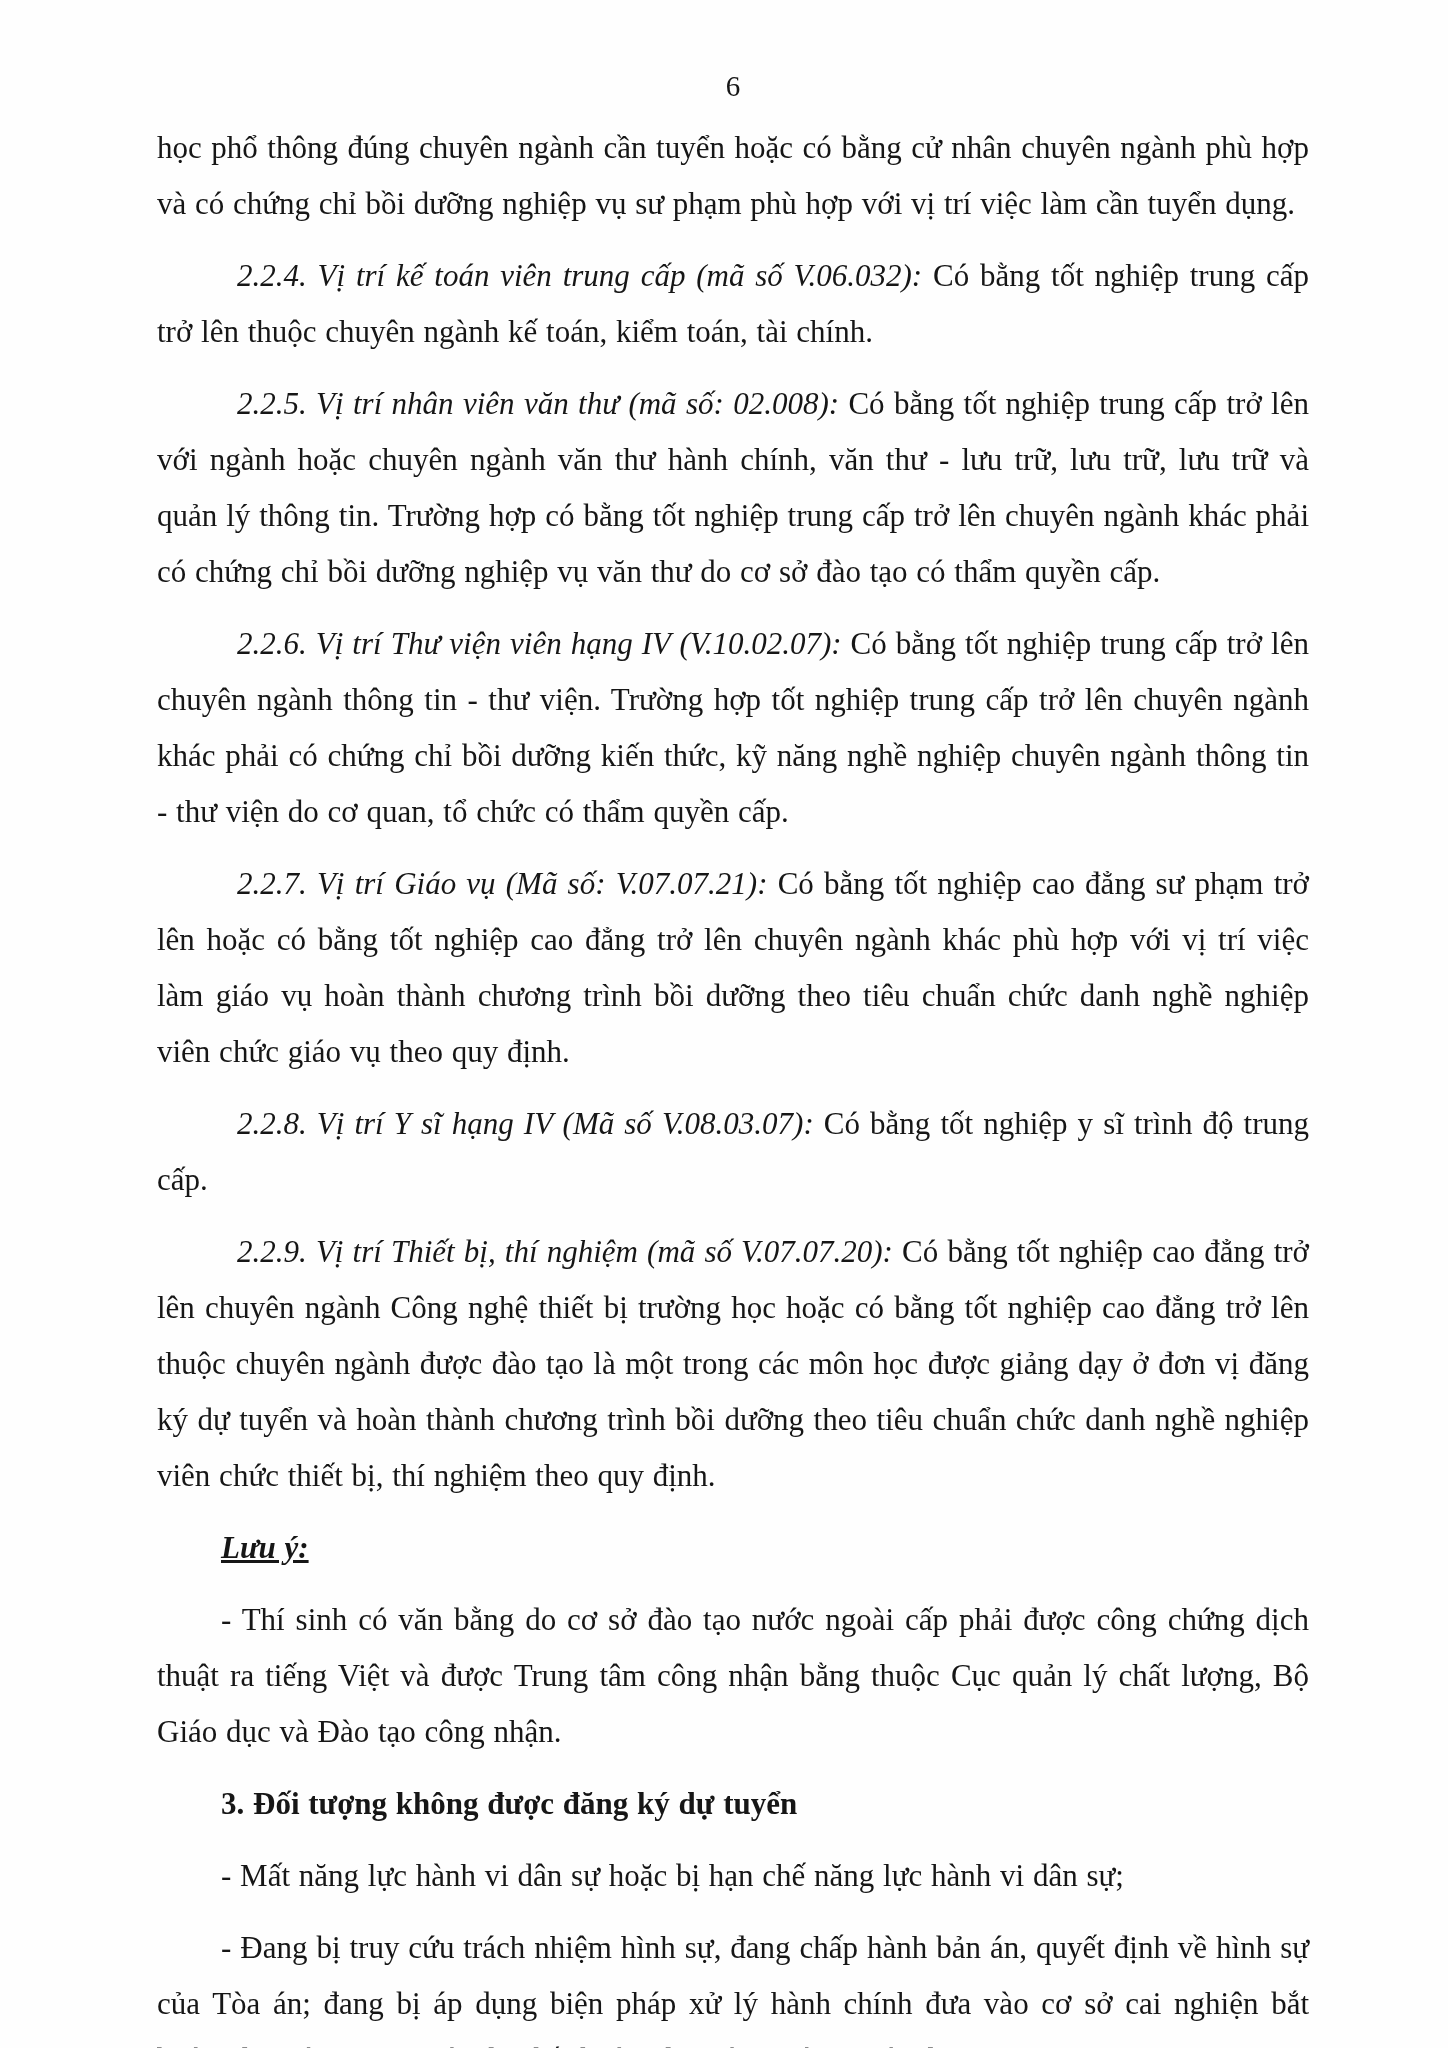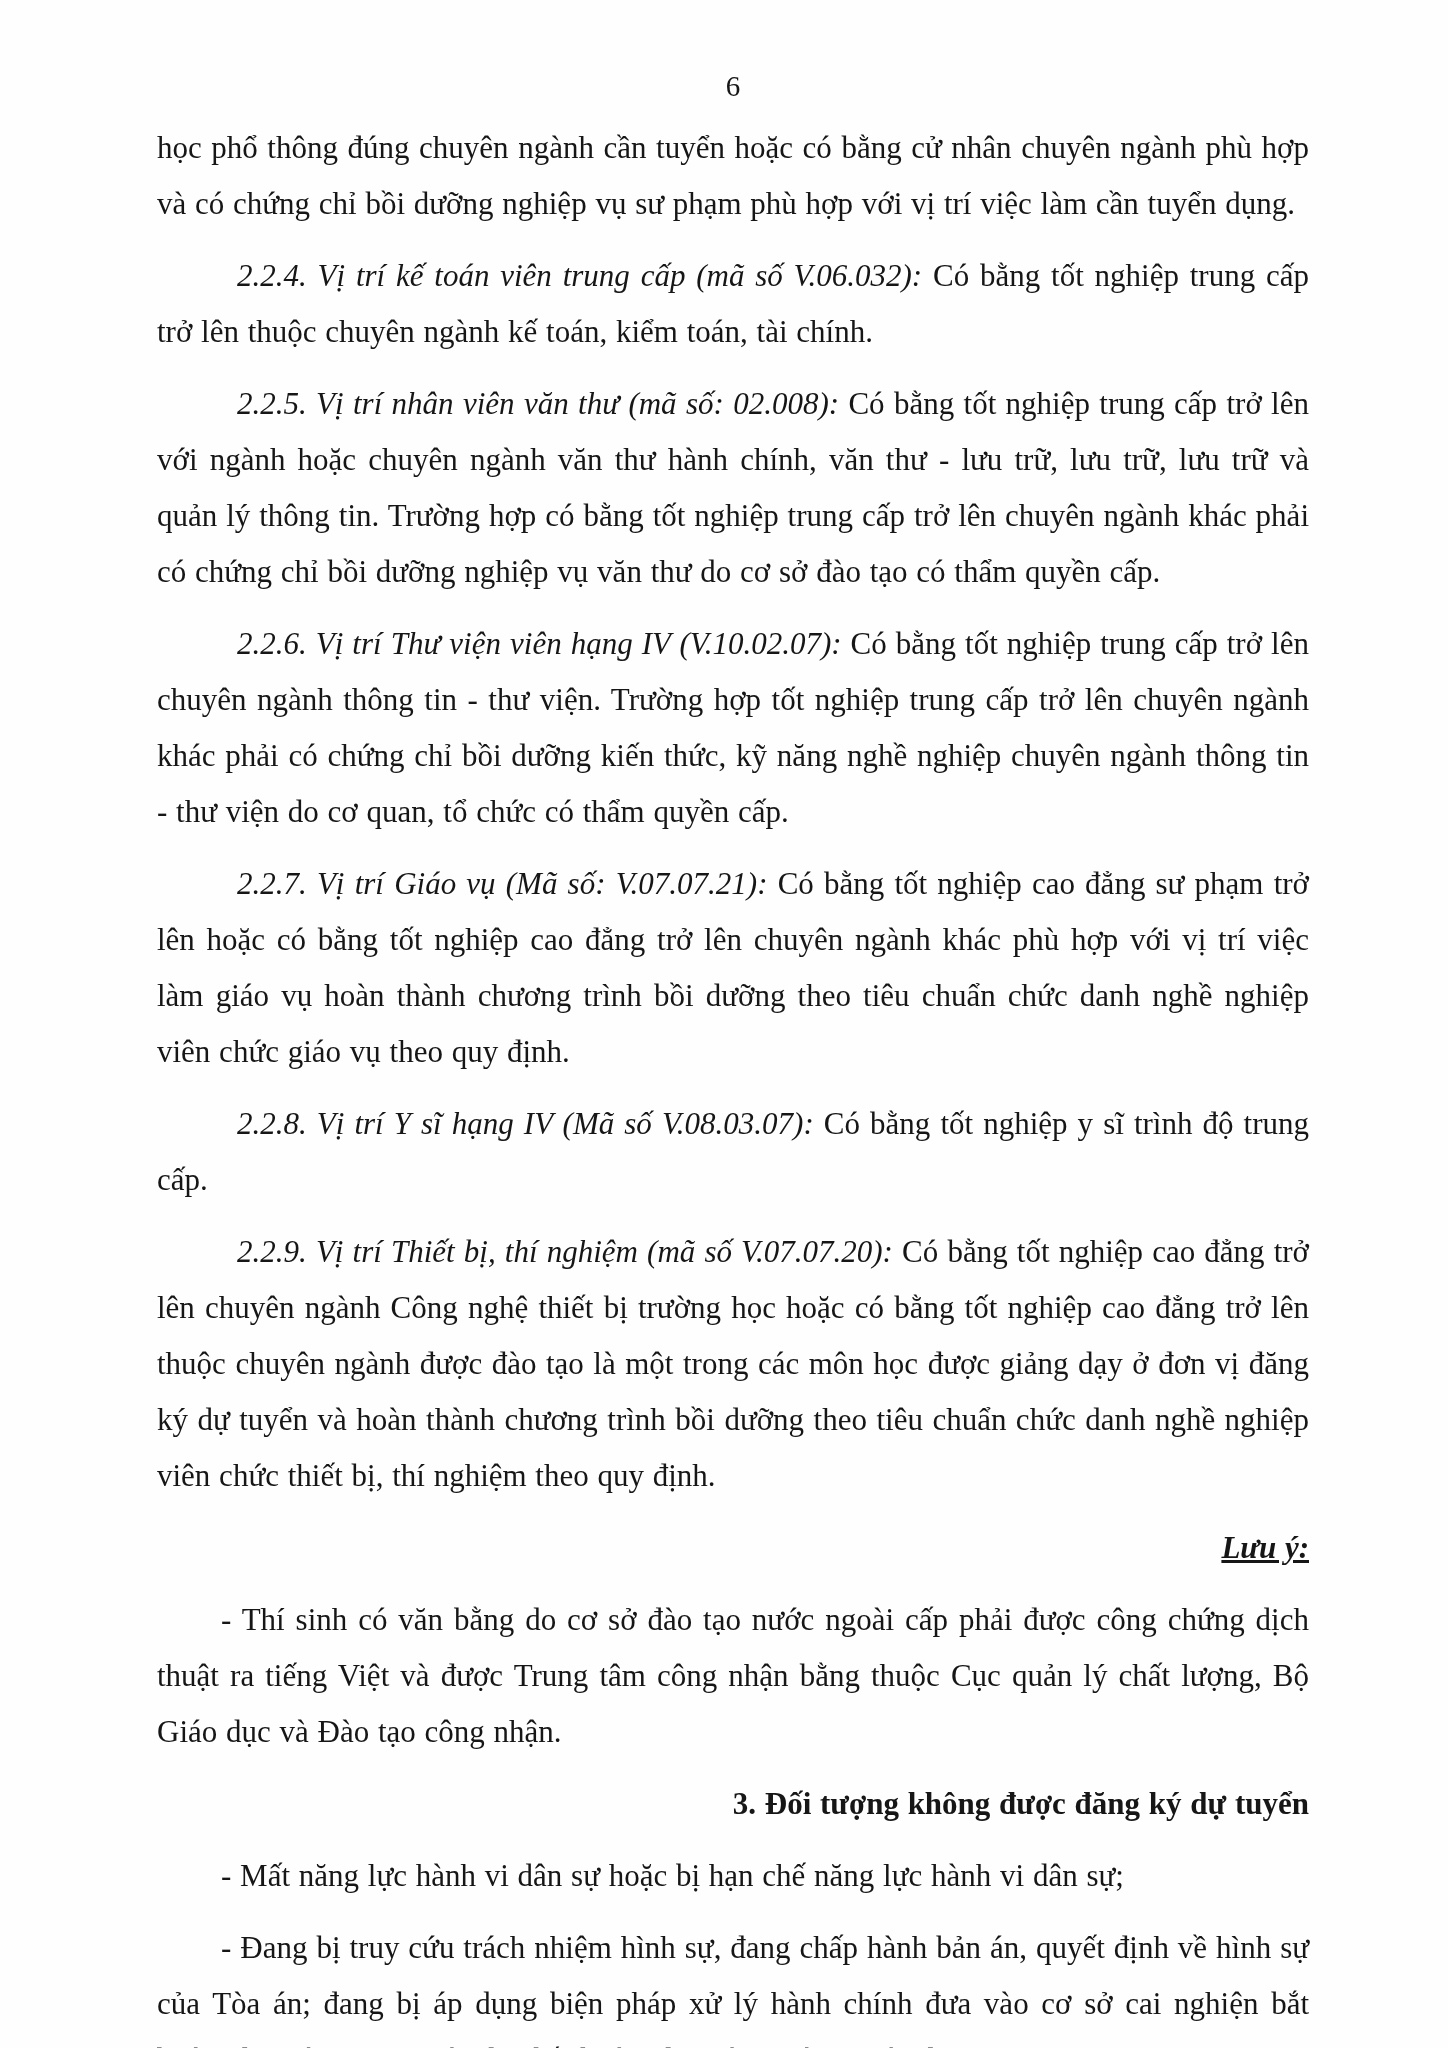--- a/index.html
+++ b/index.html
@@ -30,21 +30,21 @@
   }
   p.para {
     margin: 0 0 16px 0;
     font-size: 31px;
     line-height: 56px;
     text-align: justify;
     text-indent: 64px;
     word-spacing: 1px;
   }
   p.no-indent { text-indent: 0; }
-  p.left-align { text-align: right; }
+  p.left-align { text-align: left; }
   .lead { font-style: italic; margin-left: 16px; }
   .bold { font-weight: bold; }
   .note-label {
     font-weight: bold;
     font-style: italic;
     text-decoration: underline;
   }
 </style>
 </head>
 <body>

